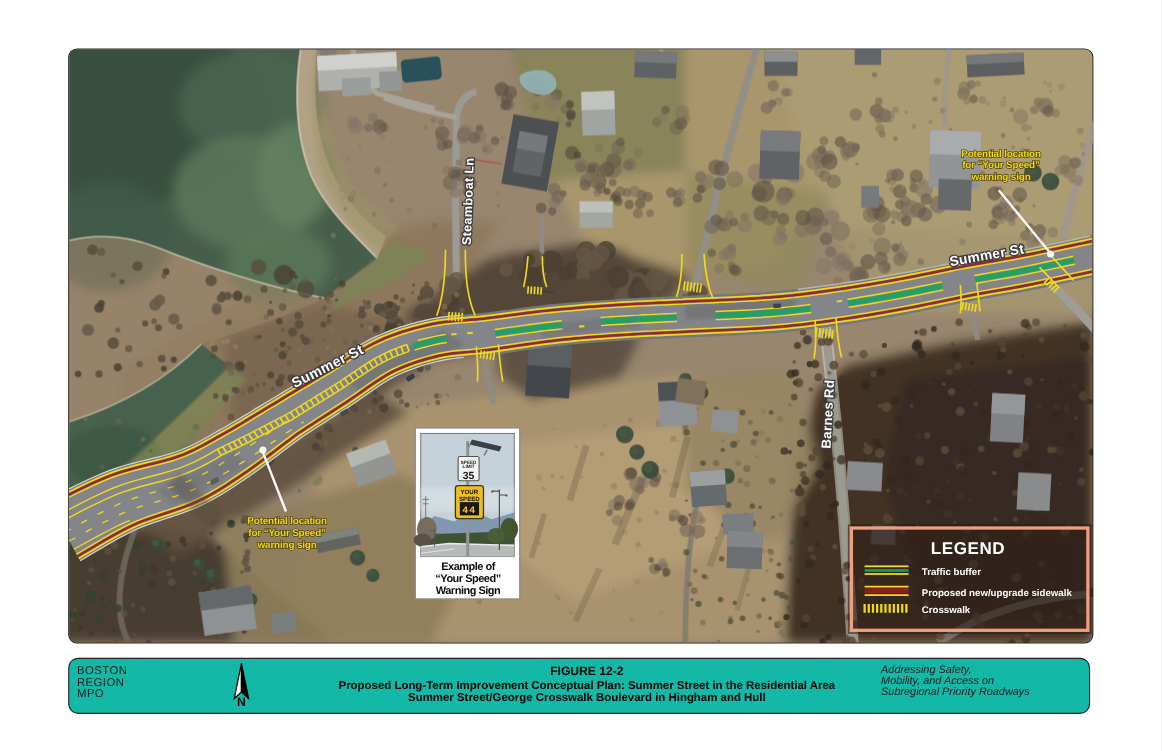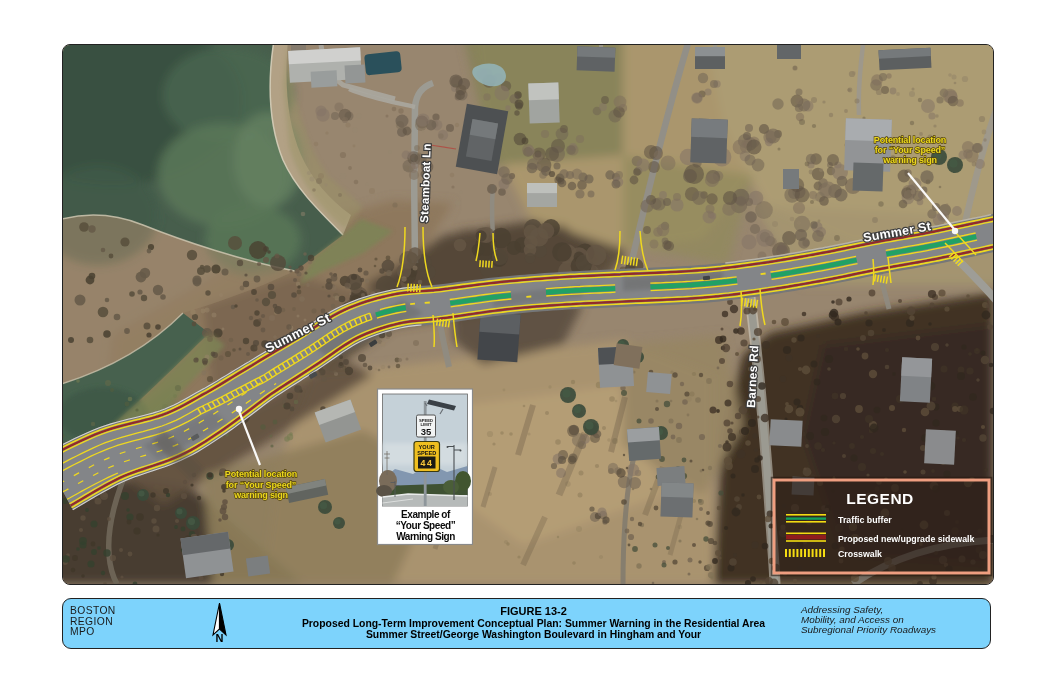--- a/index.html
+++ b/index.html
@@ -1,16 +1,16 @@
 <!DOCTYPE html>
 <html><head><meta charset="utf-8"><style>
 html,body{margin:0;padding:0;background:#fff;width:1056px;height:683px;overflow:hidden}
 #page{position:relative;width:1056px;height:683px;font-family:"Liberation Sans",sans-serif}
 #map{position:absolute;left:62px;top:44px;width:930px;height:539px;border:1px solid #222;border-radius:8px;overflow:hidden;background:#95826a}
-#bar{position:absolute;left:62px;top:598px;width:927px;height:49px;border:1.5px solid #222;border-radius:9px;background:#7dd3fc}
+#bar{position:absolute;left:62px;top:598px;width:927px;height:49px;border:1.5px solid #222;border-radius:9px;background:#14b8a6}
 #mpo{position:absolute;left:7px;top:7px;font-size:10.3px;line-height:10.5px;color:#1a1a1a;letter-spacing:0.4px}
 #ctr{position:absolute;left:14px;right:0;top:7px;text-align:center;color:#000}
 #ctr .l1{font-size:11px;font-weight:bold;line-height:11.6px}
 #ctr .l2{font-size:10.4px;font-weight:bold;line-height:11.6px}
 #rt{position:absolute;left:738px;width:200px;top:6px;text-align:left;font-style:italic;font-size:9.9px;line-height:9.9px;color:#1a1a1a}
 </style></head><body>
 <div id="page">
 <div id="map"><svg width="930" height="539" viewBox="0 0 930 539">
         <defs>
 <filter id="bl" x="-20%" y="-20%" width="140%" height="140%">
@@ -1738,18 +1738,18 @@
 </g>
       </svg></div>
 <div id="bar">
  <div id="mpo">BOSTON<br>REGION<br>MPO</div>
  <svg style="position:absolute;left:141px;top:2px" width="30" height="46" viewBox="0 0 30 46">
    <path d="M15.5,2 L9,34 L15.5,28 Z" fill="#fff" stroke="#000" stroke-width="1.1"></path>
    <path d="M15.5,2 L22,34 L15.5,28 Z" fill="#000" stroke="#000" stroke-width="1.1"></path>
    <text x="15.5" y="40.5" text-anchor="middle" font-size="11" font-weight="bold" font-family="Liberation Sans, sans-serif" fill="#000">N</text>
  </svg>
  <div id="ctr">
-        <div class="l1">FIGURE 13-2</div>
-        <div class="l2">Proposed Long-Term Improvement Conceptual Plan: Summer Warning in the Residential Area</div>
-        <div class="l2">Summer Street/George Washington Boulevard in Hingham and Your</div>
+        <div class="l1">FIGURE 12-2</div>
+        <div class="l2">Proposed Long-Term Improvement Conceptual Plan: Summer Street in the Residential Area</div>
+        <div class="l2">Summer Street/George Crosswalk Boulevard in Hingham and Hull</div>
       </div>
  <div id="rt">Addressing Safety,<br>Mobility, and Access on<br>Subregional Priority Roadways</div>
 </div>
 </div>
 </body></html>

